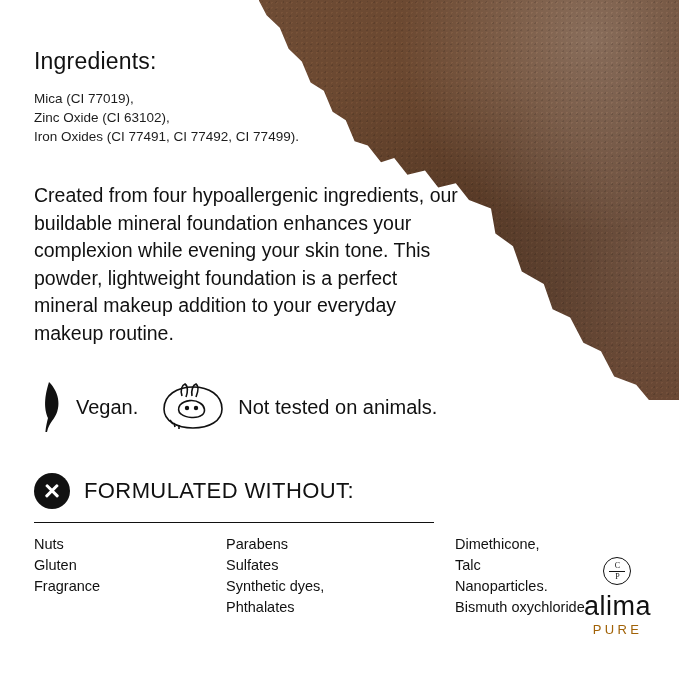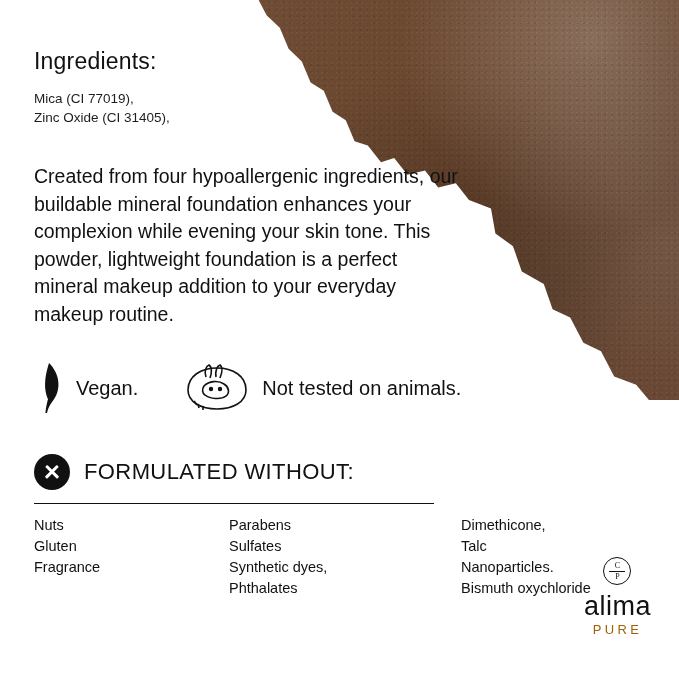--- a/index.html
+++ b/index.html
@@ -55,21 +55,21 @@
       radial-gradient(rgba(0,0,0,0.12) 1px, transparent 1px);
     background-size: 5px 5px, 7px 7px;
     background-position: 0 0, 3px 2px;
     mix-blend-mode: overlay;
   }
 
   
   .content {
     position: relative;
     z-index: 2;
-    padding: 48px 18px 0 34px;
+    padding: 48px 24px 0 34px;
   }
 
   .section-heading {
     font-size: 23px;
     font-weight: 400;
     letter-spacing: 0.2px;
     margin: 0 0 14px 0;
     color: #111;
   }
 
@@ -86,21 +86,21 @@
     color: #111;
     max-width: 430px;
     font-weight: 400;
   }
 
   
   .claims {
     margin-top: 34px;
     display: flex;
     align-items: center;
-    gap: 46px;
+    gap: 22px;
   }
   .claim {
     display: flex;
     align-items: center;
     gap: 12px;
   }
   .claim-label {
     font-size: 20px;
     color: #111;
   }
@@ -229,21 +229,22 @@
     <div class="powder-grain"></div>
   </div>
 </div>
 
 <div class="content">
 
   <h2 class="section-heading">Ingredients:</h2>
 
   <div>
     <div class="ingredient-line">Mica (CI 77019),</div>
-    <div class="ingredient-line">Zinc Oxide (CI 31405),</div>
+    <div class="ingredient-line">Zinc Oxide (CI 63102),</div>
+    <div class="ingredient-line">Iron Oxides (CI 77491, CI 77492, CI 77499).</div>
   </div>
 
   <p class="description">Created from four hypoallergenic ingredients, our buildable mineral foundation enhances your complexion while evening your skin tone. This powder, lightweight foundation is a perfect mineral makeup addition to your everyday makeup routine.</p>
 
   <div class="claims">
 
     <div class="claim">
       <svg class="leaf-icon" viewBox="0 0 30 52">
         <path d="M15 1 C26 12 28 28 18 40 C16 43 14 46 13 51 L11.4 51 C12 45 13 41 14 37 C11 30 9 20 15 1 Z" fill="#111"></path>
       </svg>

